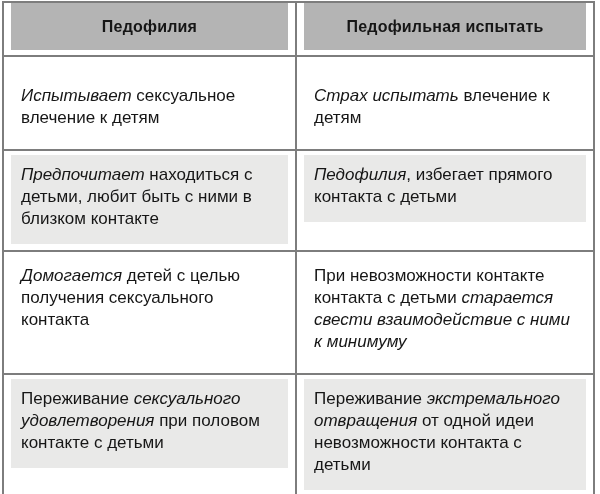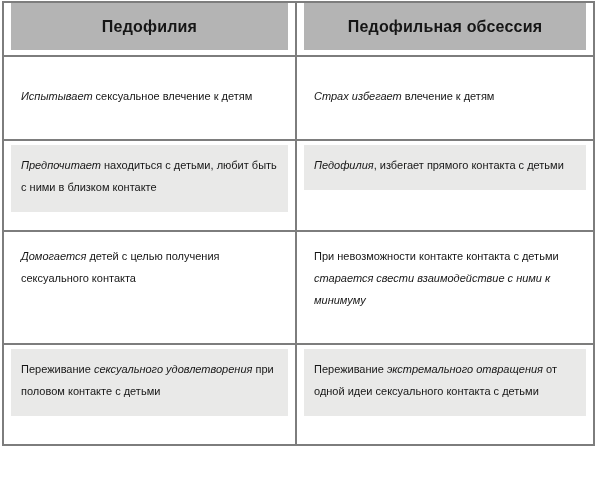--- a/index.html
+++ b/index.html
@@ -23,21 +23,21 @@
     width: 591px;
     margin: 1px 0 0 2px;
   }
   table.cmp col.c1 { width: 293px; }
   table.cmp col.c2 { width: 298px; }
   table.cmp th, table.cmp td {
     border: 2px solid var(--border, #7d7d7d);
     vertical-align: top;
     box-sizing: border-box;
     padding: 4px 7px 6px 7px;
-    font-size: 11px;
+    font-size: 17px;
     line-height: 22px;
   }
   table.cmp th {
     padding: 0 7px 5px 7px;
     height: 51px;
     font-size: 16px;
   }
   .hdr-shade {
     background: var(--header-shade, #b4b4b4);
     height: 47px;
@@ -71,30 +71,30 @@
       </colgroup>
     <tbody>
         <tr>
       <th>
         <div class="hdr-shade">
           <span>Педофилия</span>
         </div>
       </th>
       <th>
         <div class="hdr-shade">
-          <span>Педофильная обсессия</span>
+          <span>Педофильная испытать</span>
         </div>
       </th>
     </tr>
     <tr class="r1">
       <td>
         <div class="para"><i>Испытывает</i><span> сексуальное влечение к детям</span></div>
       </td>
       <td>
-        <div class="para"><i>Страх избегает</i><span> влечение к детям</span></div>
+        <div class="para"><i>Страх испытать</i><span> влечение к детям</span></div>
       </td>
     </tr>
     <tr class="r2">
       <td class="shaded">
         <div class="para"><i>Предпочитает</i><span> находиться с детьми, любит быть с ними в близком контакте</span></div>
       </td>
       <td class="shaded">
         <div class="para"><i>Педофилия</i><span>, избегает прямого контакта с детьми</span></div>
       </td>
     </tr>
@@ -104,18 +104,18 @@
       </td>
       <td>
         <div class="para"><span>При невозможности контакте контакта с детьми </span><i>старается свести взаимодействие с ними к минимуму</i></div>
       </td>
     </tr>
     <tr class="r4">
       <td class="shaded">
         <div class="para"><span>Переживание </span><i>сексуального удовлетворения</i><span> при половом контакте с детьми</span></div>
       </td>
       <td class="shaded">
-        <div class="para"><span>Переживание </span><i>экстремального отвращения</i><span> от одной идеи сексуального контакта с детьми</span></div>
+        <div class="para"><span>Переживание </span><i>экстремального отвращения</i><span> от одной идеи невозможности контакта с детьми</span></div>
       </td>
     </tr>
   </tbody>
     </table>
 </div>
 
 </body></html>

